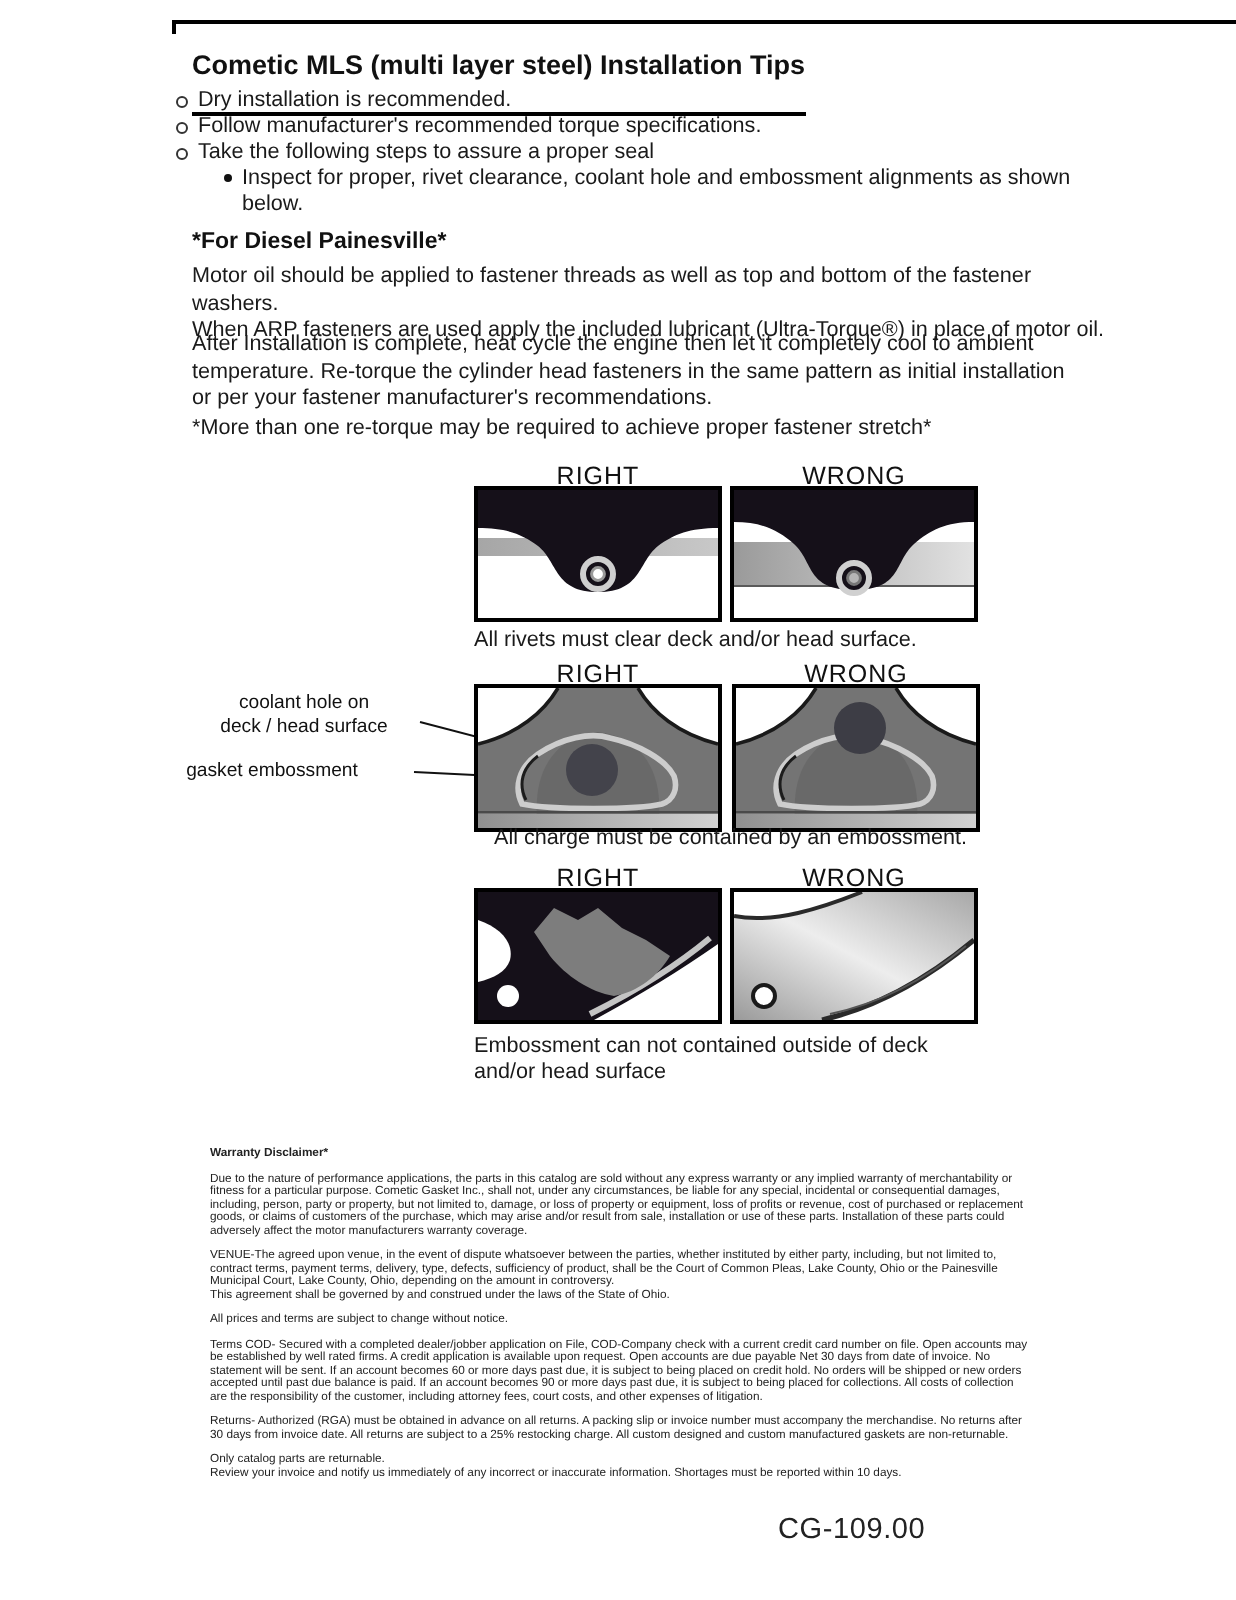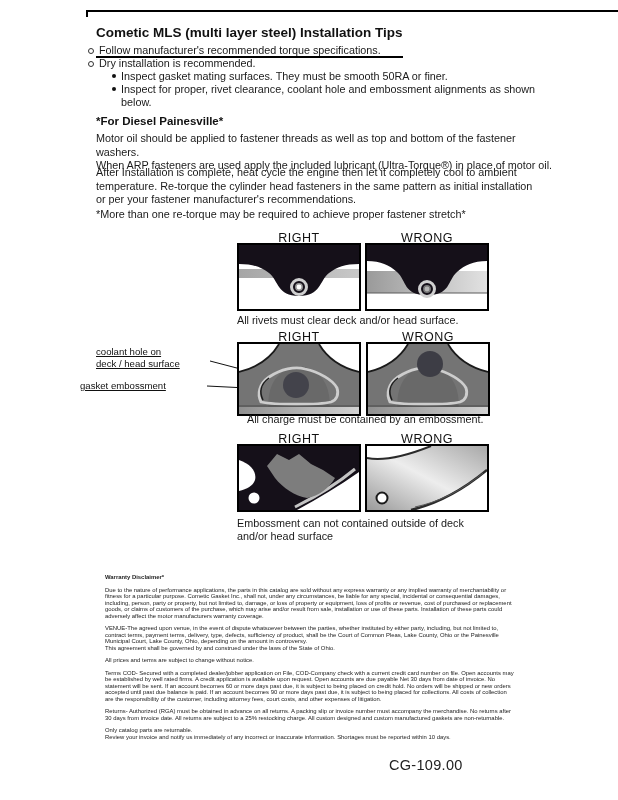--- a/index.html
+++ b/index.html
@@ -33,21 +33,21 @@
   .panel svg{display:block;}
   .caption{font-size:10.8px;line-height:12.5px;color:#1a1a1a;white-space:pre-line;}
 
   .r1-label-l{left:237px;top:231px;} .r1-label-r{left:365px;top:231px;}
   .r1-panel-l{left:237px;top:243px;} .r1-panel-r{left:365px;top:243px;}
   .r1-caption{left:237px;top:314px;}
 
   .r2-label-l{left:237px;top:330px;} .r2-label-r{left:366px;top:330px;}
   .r2-panel-l{left:237px;top:342px;} .r2-panel-r{left:366px;top:342px;}
   .r2-caption{left:247px;top:413px;}
-  .ann{font-size:9.6px;line-height:11.5px;text-align:left;white-space:pre-line;color:#111;text-decoration:underline;}
+  .ann{font-size:9.6px;line-height:11.5px;text-align:center;white-space:pre-line;color:#111;}
   .ann-coolant{left:96px;top:346px;width:112px;}
   .ann-emboss{left:80px;top:380px;width:112px;}
   .leader-svg{left:205px;top:353px;}
 
   .r3-label-l{left:237px;top:432px;} .r3-label-r{left:365px;top:432px;}
   .r3-panel-l{left:237px;top:444px;} .r3-panel-r{left:365px;top:444px;}
   .r3-caption{left:237px;top:517px;}
 
   .legal{left:105px;top:574px;width:412px;font-size:5.9px;line-height:6.5px;color:#222;}
   .legal p{margin:0 0 6px 0;white-space:pre-line;}
@@ -59,29 +59,29 @@
 <body>
 
 <div class="abs top-rule"></div>
 <div class="abs top-rule-stub"></div>
 
 <div class="abs page-title">Cometic MLS (multi layer steel) Installation Tips</div>
 
 <div class="abs bullet-list">
   <div class="b-row">
     <span class="b-mark"></span>
-    <span>Follow manufacturer's recommended torque specifications.</span>
+    <span>Dry installation is recommended.</span>
   </div>
   <div class="b-row">
     <span class="b-mark"></span>
-    <span>Dry installation is recommended.</span>
-  </div>
-  <div class="sb-row">
-    <span class="sb-mark"></span>
-    <span>Inspect gasket mating surfaces.  They must be smooth 50RA or finer.</span>
+    <span>Follow manufacturer's recommended torque specifications.</span>
+  </div>
+  <div class="b-row">
+    <span class="b-mark"></span>
+    <span>Take the following steps to assure a proper seal</span>
   </div>
   <div class="sb-row">
     <span class="sb-mark"></span>
     <span>Inspect for proper, rivet clearance, coolant hole and embossment alignments as shown below.</span>
   </div>
 </div>
 
 <div class="abs diesel-heading">*For Diesel Painesville*</div>
 <div class="abs para para1">Motor oil should be applied to fastener threads as well as top and bottom of the fastener washers.
 When ARP fasteners are used apply the included lubricant (Ultra-Torque®) in place of motor oil.</div>

